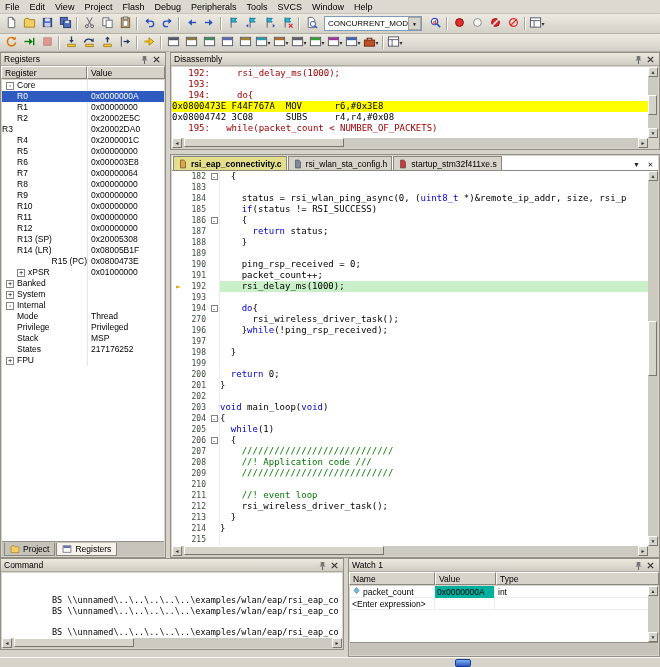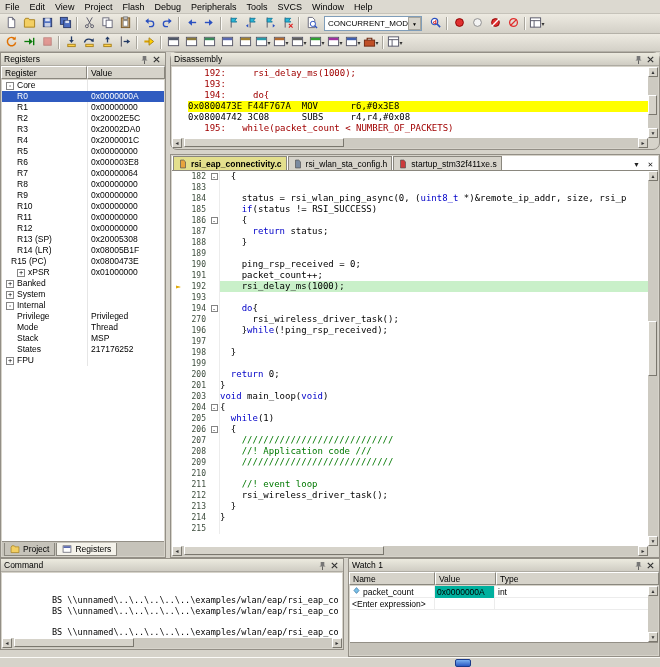--- a/index.html
+++ b/index.html
@@ -36,21 +36,21 @@
   .reg-val{flex:1;border-left:1px solid #e6e6e6;padding-left:3px;overflow:hidden;white-space:nowrap;height:11px;}
   .reg-row.sel .reg-val{border-left-color:transparent;}
   .treebox{width:8px;height:8px;border:1px solid #848484;background:#fff;color:#000;font-size:7px;line-height:6px;text-align:center;margin-right:3px;flex:none;font-family:"DejaVu Sans Mono",monospace;}
   #left-tabs{position:absolute;left:1px;right:1px;bottom:1px;height:15px;background:#c6c3ba;display:flex;align-items:stretch;padding:1px 0 0 2px;border-top:1px solid #938f86;}
   .btab{display:flex;align-items:center;padding:0 5px;font-size:8.5px;border:1px solid #8a877e;border-top:none;background:#c6c3ba;margin-right:1px;white-space:nowrap;}
   .btab.active{background:#f4f2ea;}
   .btab .ticon{margin-right:3px;display:flex;}
 
   
   #disasm-body{position:absolute;left:1px;top:14px;right:11px;bottom:11px;background:#fff;font-family:"DejaVu Sans Mono",monospace;font-size:9px;overflow:hidden;padding-top:1px;}
-  .dline{height:11px;line-height:11px;white-space:pre;overflow:hidden;margin-left:16px;}
+  .dline{height:11px;line-height:11px;white-space:pre;overflow:hidden;}
   .dline.srcl{color:#a00000;}
   .dline.curl{background:#ffff00;color:#000;}
 
   
   #tabsbar{position:absolute;left:1px;right:1px;top:1px;height:15px;display:flex;align-items:flex-end;background:#ffffff;border-bottom:1px solid #8a877e;padding-left:1px;}
   #etabs{display:flex;align-items:flex-end;flex:1;overflow:hidden;}
   .etab{height:14px;display:flex;align-items:center;padding:0 4px;border:1px solid #8a877e;border-bottom:none;background:#d6d3ca;margin-right:1px;font-size:8.5px;white-space:nowrap;}
   .etab.active{background:#e3df8d;font-weight:bold;}
   .etab .ticon{margin-right:3px;display:flex;}
   #tab-controls{display:flex;align-items:center;padding:0 2px;gap:3px;}
@@ -446,21 +446,21 @@
           </div>
           <div class="reg-val">0x00000000</div>
         </div>
         <div class="reg-row">
           <div class="reg-name" style="padding-left: 15px;">
             <span>R2</span>
           </div>
           <div class="reg-val">0x20002E5C</div>
         </div>
         <div class="reg-row">
-          <div class="reg-name" style="padding-left: 15px;">
+          <div class="reg-name" style="">
             <span>R3</span>
           </div>
           <div class="reg-val">0x20002DA0</div>
         </div>
         <div class="reg-row">
           <div class="reg-name" style="padding-left: 15px;">
             <span>R4</span>
           </div>
           <div class="reg-val">0x2000001C</div>
         </div>
@@ -518,21 +518,21 @@
           </div>
           <div class="reg-val">0x20005308</div>
         </div>
         <div class="reg-row">
           <div class="reg-name" style="padding-left: 15px;">
             <span>R14 (LR)</span>
           </div>
           <div class="reg-val">0x08005B1F</div>
         </div>
         <div class="reg-row">
-          <div class="reg-name" style="padding-left: 9px;">
+          <div class="reg-name" style="padding-left: 26px; justify-content: flex-end;">
             <span>R15 (PC)</span>
           </div>
           <div class="reg-val">0x0800473E</div>
         </div>
         <div class="reg-row">
           <div class="reg-name" style="padding-left: 15px;">
             <span class="treebox">+</span>
             <span>xPSR</span>
           </div>
           <div class="reg-val">0x01000000</div>
@@ -553,29 +553,29 @@
         </div>
         <div class="reg-row">
           <div class="reg-name" style="padding-left: 4px;">
             <span class="treebox">-</span>
             <span>Internal</span>
           </div>
           <div class="reg-val"></div>
         </div>
         <div class="reg-row">
           <div class="reg-name" style="padding-left: 15px;">
+            <span>Mode</span>
+          </div>
+          <div class="reg-val">Thread</div>
+        </div>
+        <div class="reg-row">
+          <div class="reg-name" style="padding-left: 15px;">
             <span>Privilege</span>
           </div>
           <div class="reg-val">Privileged</div>
-        </div>
-        <div class="reg-row">
-          <div class="reg-name" style="padding-left: 15px;">
-            <span>Mode</span>
-          </div>
-          <div class="reg-val">Thread</div>
         </div>
         <div class="reg-row">
           <div class="reg-name" style="padding-left: 15px;">
             <span>Stack</span>
           </div>
           <div class="reg-val">MSP</div>
         </div>
         <div class="reg-row">
           <div class="reg-name" style="padding-left: 15px;">
             <span>States</span>
@@ -606,21 +606,21 @@
               <rect x="2" y="3" width="10" height="2.6" fill="#5a6ab0"></rect>
             </svg>
           </span>
           <span>Registers</span>
         </div>
       </div>
   </div>
 
   <div class="split" style="left:166px;top:52px;width:4px;height:506px;"></div>
 
-  <div class="panel" id="disasm" style="left:170px;top:52px;width:490px;height:98px;border-radius:7px;">
+  <div class="panel" id="disasm" style="left:170px;top:52px;width:490px;height:98px;">
     <div class="ptitle">
       <span>Disassembly</span>
       <span class="sp"></span>
       <span class="picon">
           <svg width="9" height="9" viewBox="0 0 10 10">
             <path d="M3 1h4v4l1.5 1h-7L3 5z" fill="#777"></path>
             <path d="M5 6v4" stroke="#555" fill="none"></path>
           </svg>
         </span>
       <span class="picon">
@@ -698,20 +698,21 @@
         <div class="code-row cur"><span class="gut">►</span><span class="lnum">192</span><span class="fold"></span><span class="srcc"><span class="tk-p">    rsi_delay_ms(1000);</span></span></div>
         <div class="code-row"><span class="gut"></span><span class="lnum">193</span><span class="fold"></span><span class="srcc"></span></div>
         <div class="code-row"><span class="gut"></span><span class="lnum">194</span><span class="fold"><span class="treebox">-</span></span><span class="srcc"><span class="tk-p">    </span><span class="tk-k">do</span><span class="tk-p">{</span></span></div>
         <div class="code-row"><span class="gut"></span><span class="lnum">270</span><span class="fold"></span><span class="srcc"><span class="tk-p">      rsi_wireless_driver_task();</span></span></div>
         <div class="code-row"><span class="gut"></span><span class="lnum">196</span><span class="fold"></span><span class="srcc"><span class="tk-p">    }</span><span class="tk-k">while</span><span class="tk-p">(!ping_rsp_received);</span></span></div>
         <div class="code-row"><span class="gut"></span><span class="lnum">197</span><span class="fold"></span><span class="srcc"></span></div>
         <div class="code-row"><span class="gut"></span><span class="lnum">198</span><span class="fold"></span><span class="srcc"><span class="tk-p">  }</span></span></div>
         <div class="code-row"><span class="gut"></span><span class="lnum">199</span><span class="fold"></span><span class="srcc"></span></div>
         <div class="code-row"><span class="gut"></span><span class="lnum">200</span><span class="fold"></span><span class="srcc"><span class="tk-p">  </span><span class="tk-k">return</span><span class="tk-p"> 0;</span></span></div>
         <div class="code-row"><span class="gut"></span><span class="lnum">201</span><span class="fold"></span><span class="srcc"><span class="tk-p">}</span></span></div>
+        <div class="code-row"><span class="gut"></span><span class="lnum">202</span><span class="fold"></span><span class="srcc"></span></div>
         <div class="code-row"><span class="gut"></span><span class="lnum">203</span><span class="fold"></span><span class="srcc"><span class="tk-k">void</span><span class="tk-p"> main_loop(</span><span class="tk-k">void</span><span class="tk-p">)</span></span></div>
         <div class="code-row"><span class="gut"></span><span class="lnum">204</span><span class="fold"><span class="treebox">-</span></span><span class="srcc"><span class="tk-p">{</span></span></div>
         <div class="code-row"><span class="gut"></span><span class="lnum">205</span><span class="fold"></span><span class="srcc"><span class="tk-p">  </span><span class="tk-k">while</span><span class="tk-p">(1)</span></span></div>
         <div class="code-row"><span class="gut"></span><span class="lnum">206</span><span class="fold"><span class="treebox">-</span></span><span class="srcc"><span class="tk-p">  {</span></span></div>
         <div class="code-row"><span class="gut"></span><span class="lnum">207</span><span class="fold"></span><span class="srcc"><span class="tk-c">    ////////////////////////////</span></span></div>
         <div class="code-row"><span class="gut"></span><span class="lnum">208</span><span class="fold"></span><span class="srcc"><span class="tk-c">    //! Application code ///</span></span></div>
         <div class="code-row"><span class="gut"></span><span class="lnum">209</span><span class="fold"></span><span class="srcc"><span class="tk-c">    ////////////////////////////</span></span></div>
         <div class="code-row"><span class="gut"></span><span class="lnum">210</span><span class="fold"></span><span class="srcc"></span></div>
         <div class="code-row"><span class="gut"></span><span class="lnum">211</span><span class="fold"></span><span class="srcc"><span class="tk-c">    //! event loop</span></span></div>
         <div class="code-row"><span class="gut"></span><span class="lnum">212</span><span class="fold"></span><span class="srcc"><span class="tk-p">    rsi_wireless_driver_task();</span></span></div>

